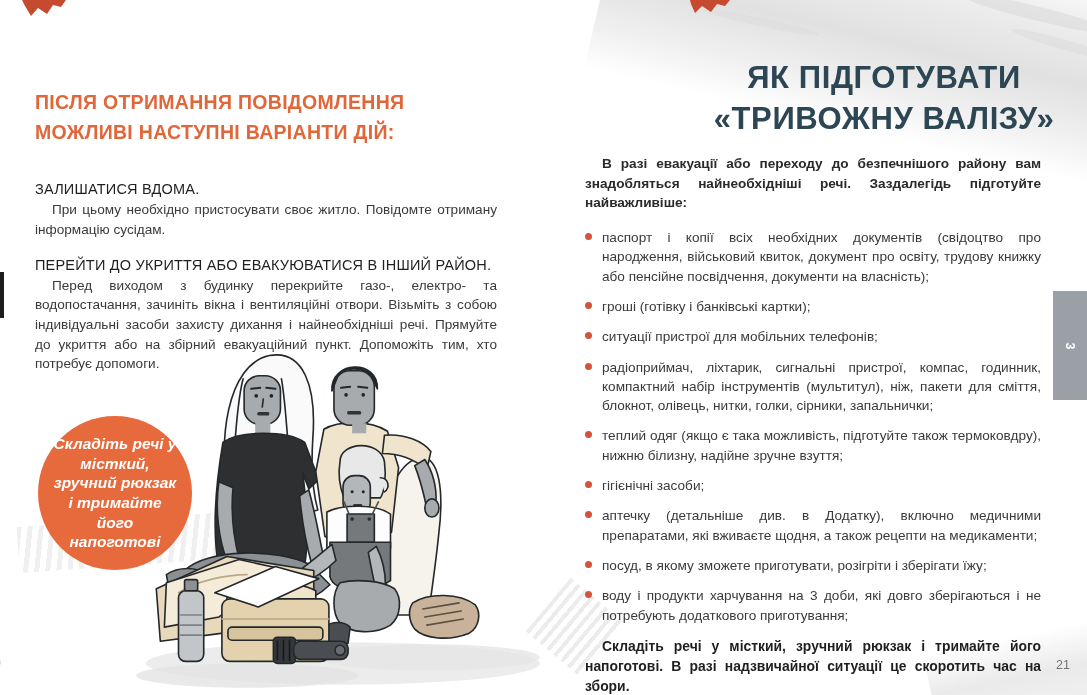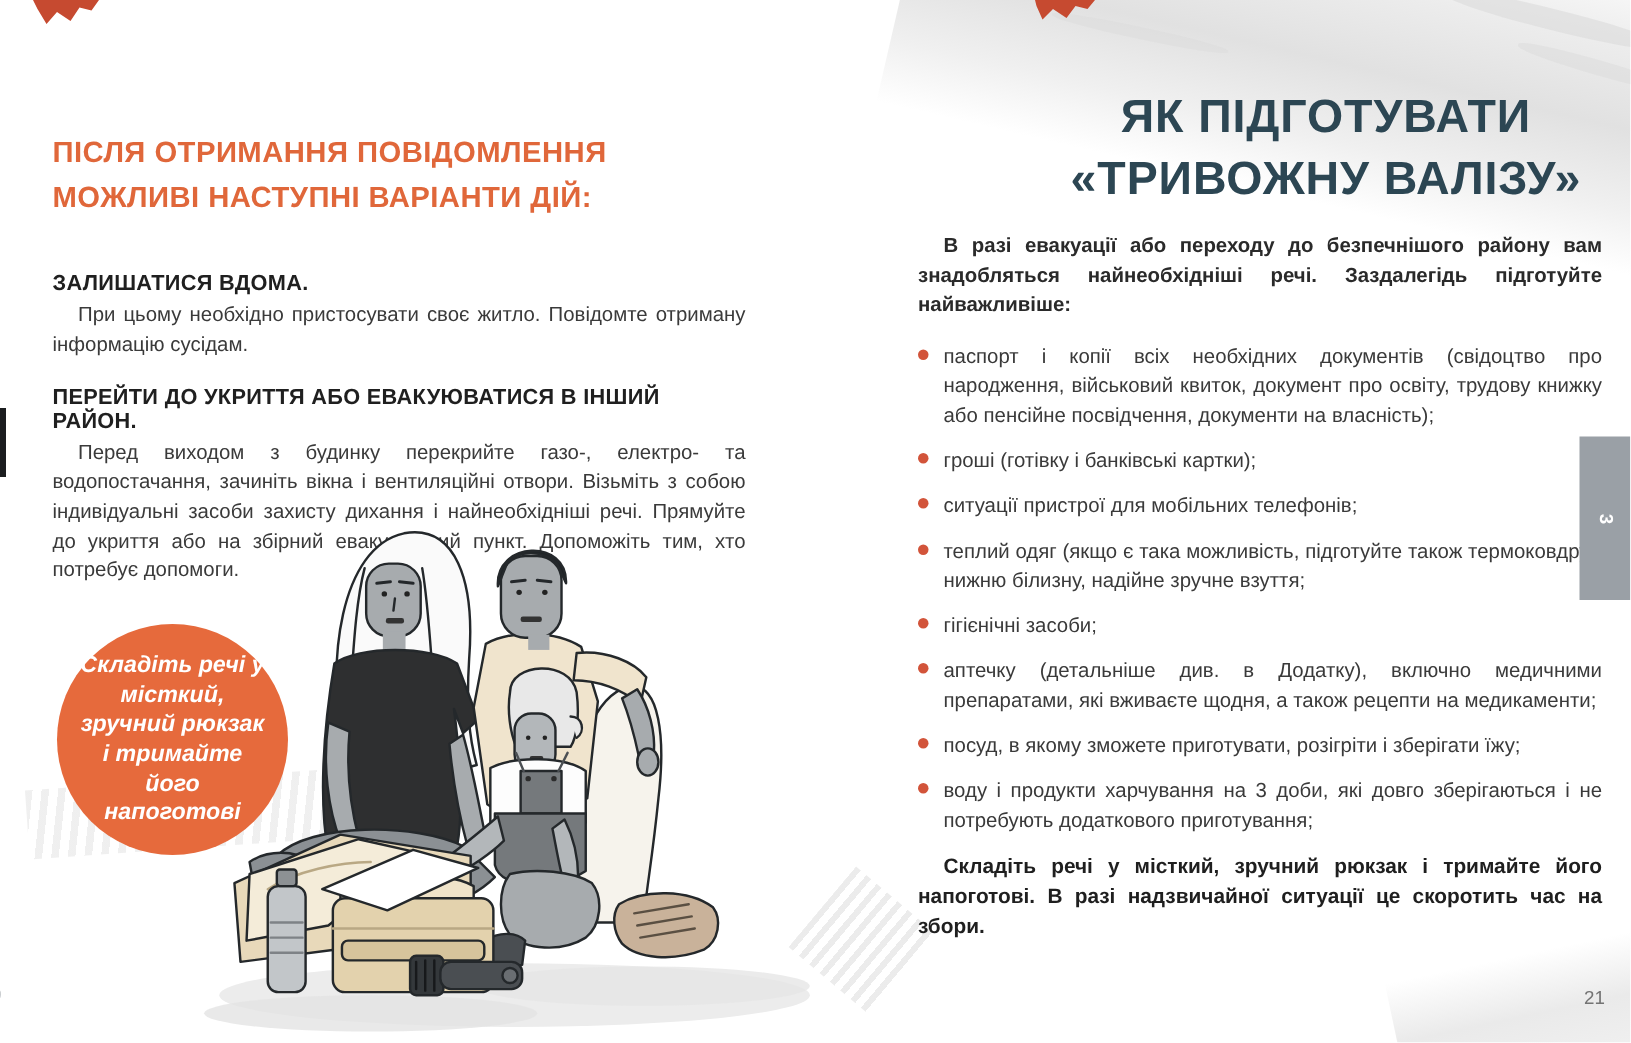--- a/index.html
+++ b/index.html
@@ -31,35 +31,35 @@
     background:repeating-linear-gradient(100deg,#e9e9e9 0 5px,rgba(255,255,255,0) 5px 11px);
     opacity:.7;
   }
   .red-mark{position:absolute;}
   
   .left-col{position:absolute;left:35px;top:56px;width:462px;margin-top:32px;}
   .l-heading{
     font-size:19.5px;line-height:1.52;font-weight:bold;
     letter-spacing:.3px;margin:0 0 34px 0;
   }
-  .sec-title{font-size:14.5px;font-weight:bold;color:#1f1f1f;margin:0 0 3px 0;letter-spacing:.2px;}
+  .sec-title{font-size:14.5px;font-weight:normal;color:#1f1f1f;margin:0 0 3px 0;letter-spacing:.2px;}
   .sec-body{font-size:13.6px;line-height:1.45;text-align:justify;text-indent:17px;margin:0 0 17px 0;}
   .badge{
     position:absolute;left:38px;top:416px;width:154px;height:154px;border-radius:50%;
     display:flex;align-items:center;justify-content:center;box-sizing:border-box;padding:14px;
     color:#ffffff;font-weight:bold;font-style:italic;font-size:15.5px;line-height:1.27;
     text-align:center;z-index:5;
   }
   .illus{position:absolute;left:126px;top:328px;width:424px;height:364px;z-index:3;}
   
   .r-title{
     position:absolute;left:672px;top:58px;width:424px;z-index:2;
     text-align:center;font-weight:800;font-size:31px;line-height:1.32;letter-spacing:.6px;
   }
-  .r-flow{position:absolute;left:612px;top:154px;width:456px;z-index:2;}
+  .r-flow{position:absolute;left:585px;top:154px;width:456px;z-index:2;}
   .r-intro{font-size:13.6px;font-weight:bold;line-height:1.45;text-align:justify;text-indent:17px;margin:0 0 15px 0;color:#2a2a2a;}
   ul.r-list{list-style:none;margin:0;padding:0;}
   ul.r-list li{
     position:relative;padding-left:17px;margin:0 0 11px 0;
     font-size:13.6px;line-height:1.42;text-align:justify;
   }
   .dot{position:absolute;left:0;top:5px;width:7px;height:7px;border-radius:50%;}
   .r-outro{font-size:13.9px;font-weight:bold;line-height:1.45;text-align:justify;text-indent:17px;margin:7px 0 0 0;color:#1f1f1f;}
   .page-num{position:absolute;left:1056px;top:658px;font-size:12.5px;color:#737373;z-index:3;}
   .page-num-left{position:absolute;left:-6px;top:656px;font-size:12.5px;color:#b4b8bc;z-index:3;}
@@ -199,20 +199,21 @@
     <div>ЯК ПІДГОТУВАТИ</div>
     <div>«ТРИВОЖНУ ВАЛІЗУ»</div>
   </div>
 
   <div class="r-flow">
     <p class="r-intro">В разі евакуації або переходу до безпечнішого району вам знадобляться найнеобхідніші речі. Заздалегідь підготуйте найважливіше:</p>
     <ul class="r-list">
       <li><span class="dot" style="background:#d2543a;"></span><span>паспорт і копії всіх необхідних документів (свідоцтво про народження, військовий квиток, документ про освіту, трудову книжку або пенсійне посвідчення, документи на власність);</span></li>
       <li><span class="dot" style="background:#d2543a;"></span><span>гроші (готівку і банківські картки);</span></li>
       <li><span class="dot" style="background:#d2543a;"></span><span>ситуації пристрої для мобільних телефонів;</span></li>
+      <li><span class="dot" style="background:#d2543a;"></span><span>радіоприймач, ліхтарик, сигнальні пристрої, компас, годинник, компактний набір інструментів (мультитул), ніж, пакети для сміття, блокнот, олівець, нитки, голки, сірники, запальнички;</span></li>
       <li><span class="dot" style="background:#d2543a;"></span><span>теплий одяг (якщо є така можливість, підготуйте також термоковдру), нижню білизну, надійне зручне взуття;</span></li>
       <li><span class="dot" style="background:#d2543a;"></span><span>гігієнічні засоби;</span></li>
       <li><span class="dot" style="background:#d2543a;"></span><span>аптечку (детальніше див. в Додатку), включно медичними препаратами, які вживаєте щодня, а також рецепти на медикаменти;</span></li>
       <li><span class="dot" style="background:#d2543a;"></span><span>посуд, в якому зможете приготувати, розігріти і зберігати їжу;</span></li>
       <li><span class="dot" style="background:#d2543a;"></span><span>воду і продукти харчування на 3 доби, які довго зберігаються і не потребують додаткового приготування;</span></li>
     </ul>
     <p class="r-outro">Складіть речі у місткий, зручний рюкзак і тримайте його напоготові. В разі надзвичайної ситуації це скоротить час на збори.</p>
   </div>
 
   <div class="side-tab" style="background:#9aa0a6;">

